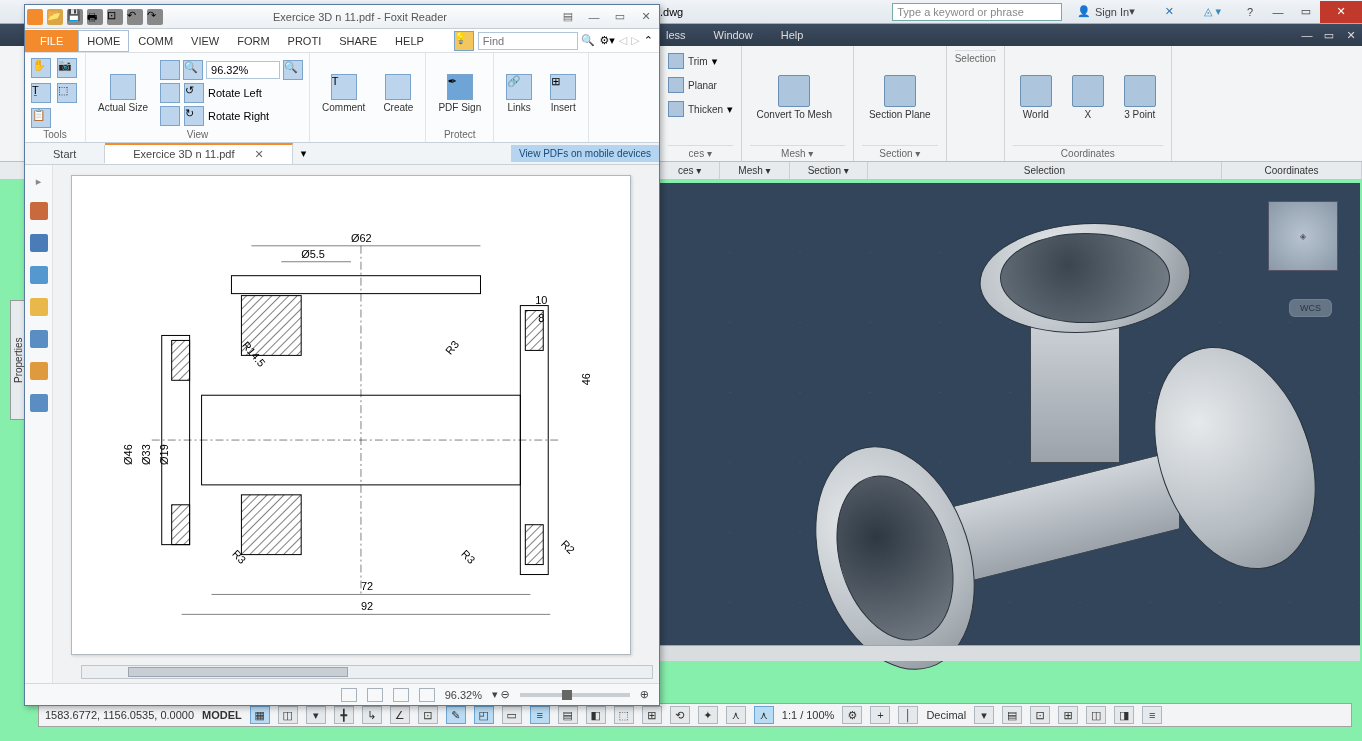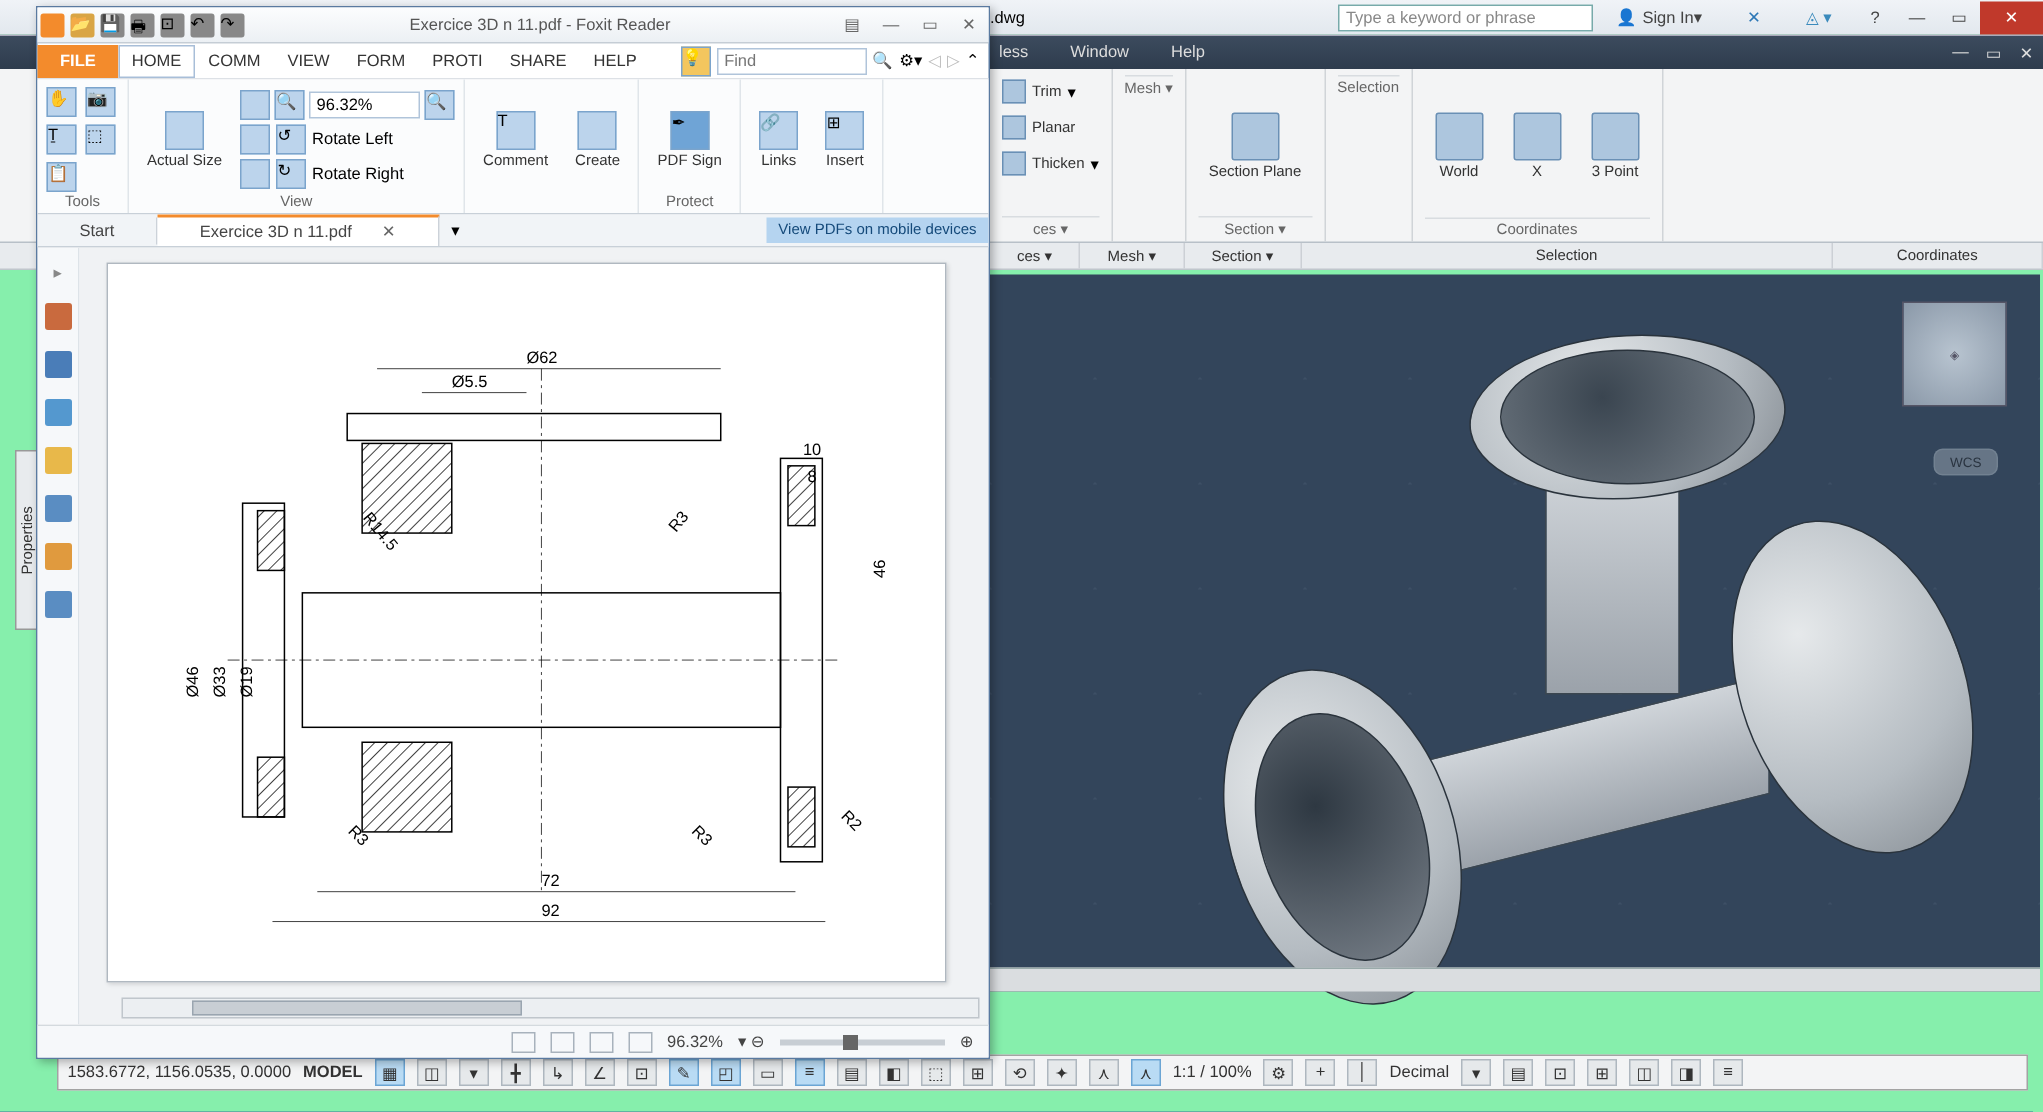--- a/index.html
+++ b/index.html
@@ -61,21 +61,21 @@
 
 
 .foxit { position:absolute; left:24px; top:4px; width:636px; height:702px; background:#fff; border:1px solid #5a7aa0; box-shadow:2px 2px 6px rgba(0,0,0,.3); display:flex; flex-direction:column; }
 .fx-title { height:24px; background:linear-gradient(#fcfdfe,#ecf0f4); border-bottom:1px solid #c5cdd5; display:flex; align-items:center; }
 .fx-title .ic { width:16px; height:16px; margin:0 2px; background:#f38b2c; border-radius:2px; }
 .fx-title .ic.g { background:#888; }
 .fx-title .doctitle { flex:1; text-align:center; color:#555; font-size:11px; }
 .fx-title .wbtn { width:26px; height:18px; display:flex; align-items:center; justify-content:center; color:#666; }
 .fx-menu { height:24px; display:flex; align-items:center; border-bottom:1px solid #dde1e6; }
 .fx-menu .m { padding:4px 8px; color:#333; border:1px solid transparent;}
-.fx-menu .m.file { background:#f38b2c; color:#fff; font-weight:bold; padding:4px 14px; }
+.fx-menu .m.file { background:#f38b2c; color:#fff; font-weight:normal; padding:4px 14px; }
 .fx-menu .m.active { border:1px solid #a8bed8; background:#fff; }
 .fx-find { margin-left:auto; display:flex; align-items:center; gap:4px; padding-right:6px; }
 .fx-find input { width:100px; height:18px; border:1px solid #b0c4da; padding:0 4px; font-size:11px; }
 .fx-ribbon { height:90px; background:#fbfcfd; border-bottom:1px solid #c8d0d8; display:flex; }
 .fx-rgroup { border-right:1px solid #e0e5ea; display:flex; flex-direction:column; padding:4px 6px 2px 6px; }
 .fx-rgroup .body { flex:1; display:flex; align-items:center; gap:6px; }
 .fx-rgroup .gl { font-size:10px; color:#666; text-align:center; }
 .fx-ic { width:20px; height:20px; background:#bcd4ec; border:1px solid #7ba4cc; }
 .fx-bigbtn { display:flex; flex-direction:column; align-items:center; gap:2px; padding:2px 6px; }
 .fx-bigbtn .bic { width:26px; height:26px; background:#bcd4ec; border:1px solid #7ba4cc; }
@@ -140,20 +140,32 @@
         <div class="sm-row"><span class="sic"></span><span class="slbl">Trim</span> ▾</div>
         <div class="sm-row">
             <span class="sic"></span>
             <span class="slbl">Planar</span>
           </div>
         <div class="sm-row"><span class="sic"></span><span class="slbl">Thicken</span> ▾</div>
       </div>
       <div class="g-label">ces ▾</div>
     </div>
     <div class="rib-group">
+      <div class="g-body">
+        <div class="rib-btn">
+            <div class="ic"></div>
+            <div class="lbl">Convert
+To Mesh</div>
+          </div>
+        <div style="display:flex;flex-direction:column;gap:4px;">
+            <div class="sic"></div>
+            <div class="sic"></div>
+            <div class="sic"></div>
+          </div>
+      </div>
       <div class="g-label">Mesh ▾</div>
     </div>
     <div class="rib-group">
       <div class="g-body">
         <div class="rib-btn">
             <div class="ic"></div>
             <div class="lbl">Section
 Plane</div>
           </div>
       </div>

